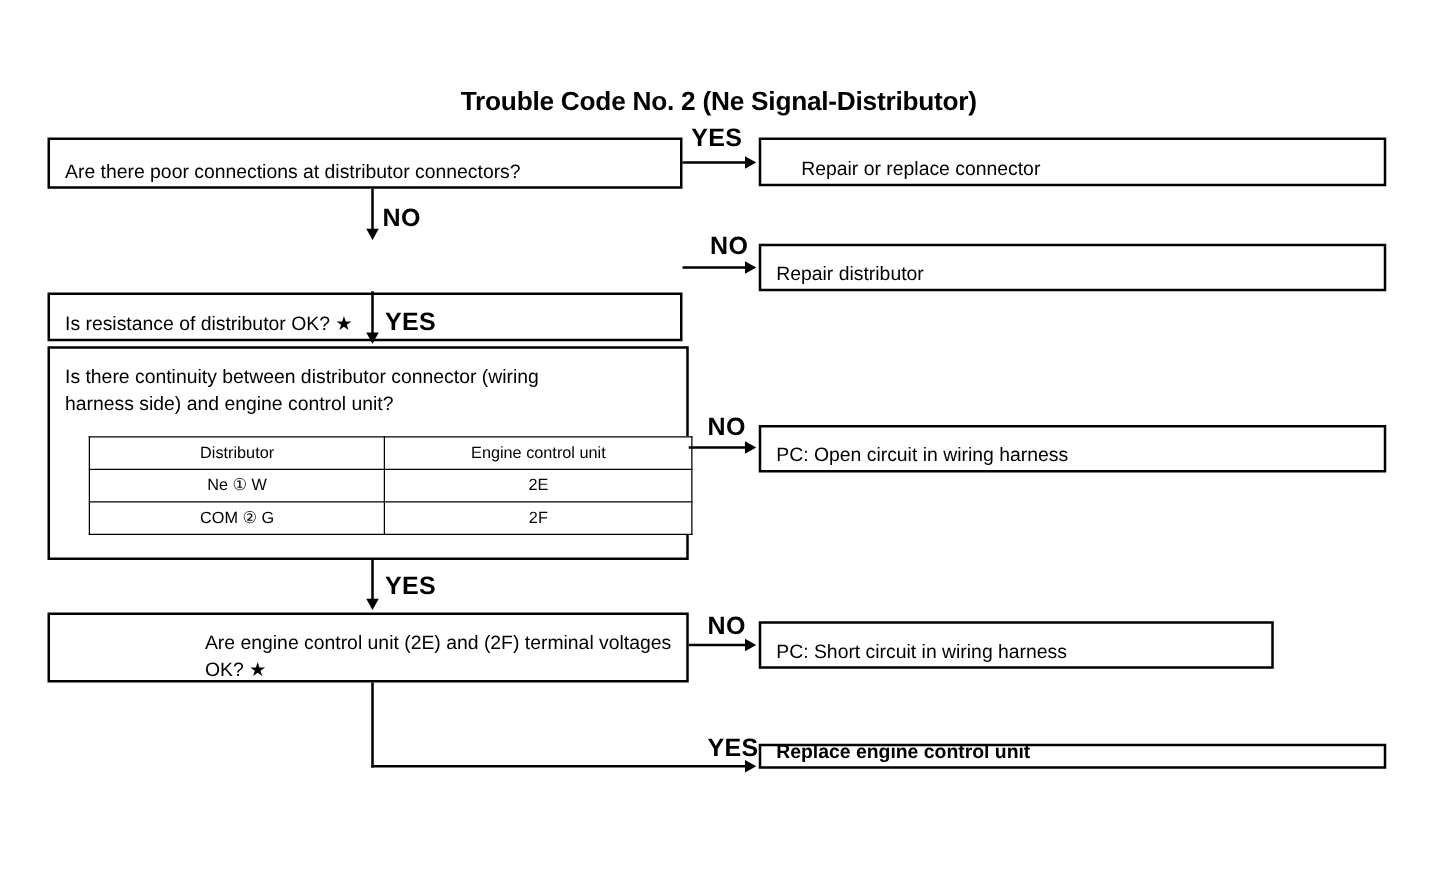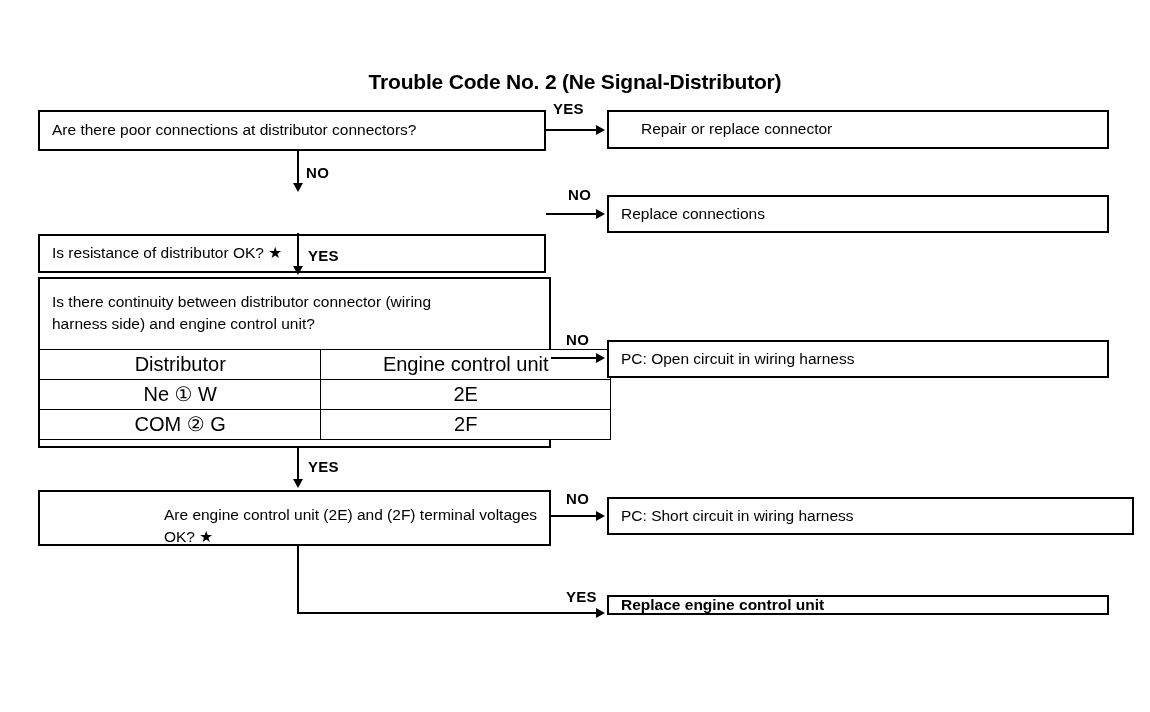--- a/index.html
+++ b/index.html
@@ -32,21 +32,21 @@
     white-space: nowrap;
   }
 
   
   .box {
     position: absolute;
     box-sizing: border-box;
     border: 2px solid #000;
     background: #fff;
     display: flex;
-    align-items: center;
+    align-items: flex-end;
   }
   .box .box-text {
     display: block;
     padding: 0 12px;
     font-size: 15.5px;
     line-height: 1.45;
     white-space: pre-line;
   }
   .box.align-top {
     align-items: flex-start;
@@ -58,31 +58,31 @@
   
   #box-q1 { left: 38px;  top: 110px; width: 508px; height: 41px; }
   #box-q2 { left: 38px;  top: 194px; width: 508px; height: 39px; margin-top: 40px; }
   #box-q3 { left: 38px;  top: 277px; width: 513px; height: 171px; }
   #box-q4 { left: 38px;  top: 490px; width: 513px; height: 56px; justify-content: flex-end; }
 
   
   #box-r1 { left: 607px; top: 110px; width: 502px; height: 39px; padding-left: 20px; }
   #box-r2 { left: 607px; top: 195px; width: 502px; height: 38px; }
   #box-r3 { left: 607px; top: 340px; width: 502px; height: 38px; }
-  #box-r4 { left: 607px; top: 497px; width: 527px; height: 38px; }
+  #box-r4 { left: 607px; top: 497px; width: 412px; height: 38px; }
   #box-r5 { left: 607px; top: 595px; width: 502px; height: 20px; font-weight: bold; }
 
   
   .inner-table {
     position: absolute;
-    left: 39px;
+    left: 71px;
     top: 349px;
-    width: 572px;
+    width: 483px;
     border-collapse: collapse;
-    font-size: 20px;
+    font-size: 13px;
     background: #fff;
   }
   .inner-table td {
     border: 1.6px solid #000;
     text-align: center;
     padding: 2px 4px;
     height: 21px;
     line-height: 1.25;
     white-space: nowrap;
   }
@@ -109,21 +109,21 @@
     position: absolute;
     width: 0; height: 0;
     border-left: 5px solid transparent;
     border-right: 5px solid transparent;
     border-top: 9px solid #000;
   }
 
   
   .branch-label {
     position: absolute;
-    font-size: 15px;
+    font-size: 20px;
     font-weight: bold;
     letter-spacing: 0.3px;
     white-space: nowrap;
   }
 </style>
 </head>
 <body>
 
 <div id="page">
 
@@ -162,21 +162,21 @@
         <td class="col-b">2F</td>
       </tr>
     </tbody>
   </table>
 
   <div class="box" id="box-r1">
     <span class="box-text">Repair or replace connector</span>
   </div>
 
   <div class="box" id="box-r2">
-    <span class="box-text">Replace connections</span>
+    <span class="box-text">Repair distributor</span>
   </div>
 
   <div class="box" id="box-r3">
     <span class="box-text">PC: Open circuit in wiring harness</span>
   </div>
 
   <div class="box" id="box-r4">
     <span class="box-text">PC: Short circuit in wiring harness</span>
   </div>
 

